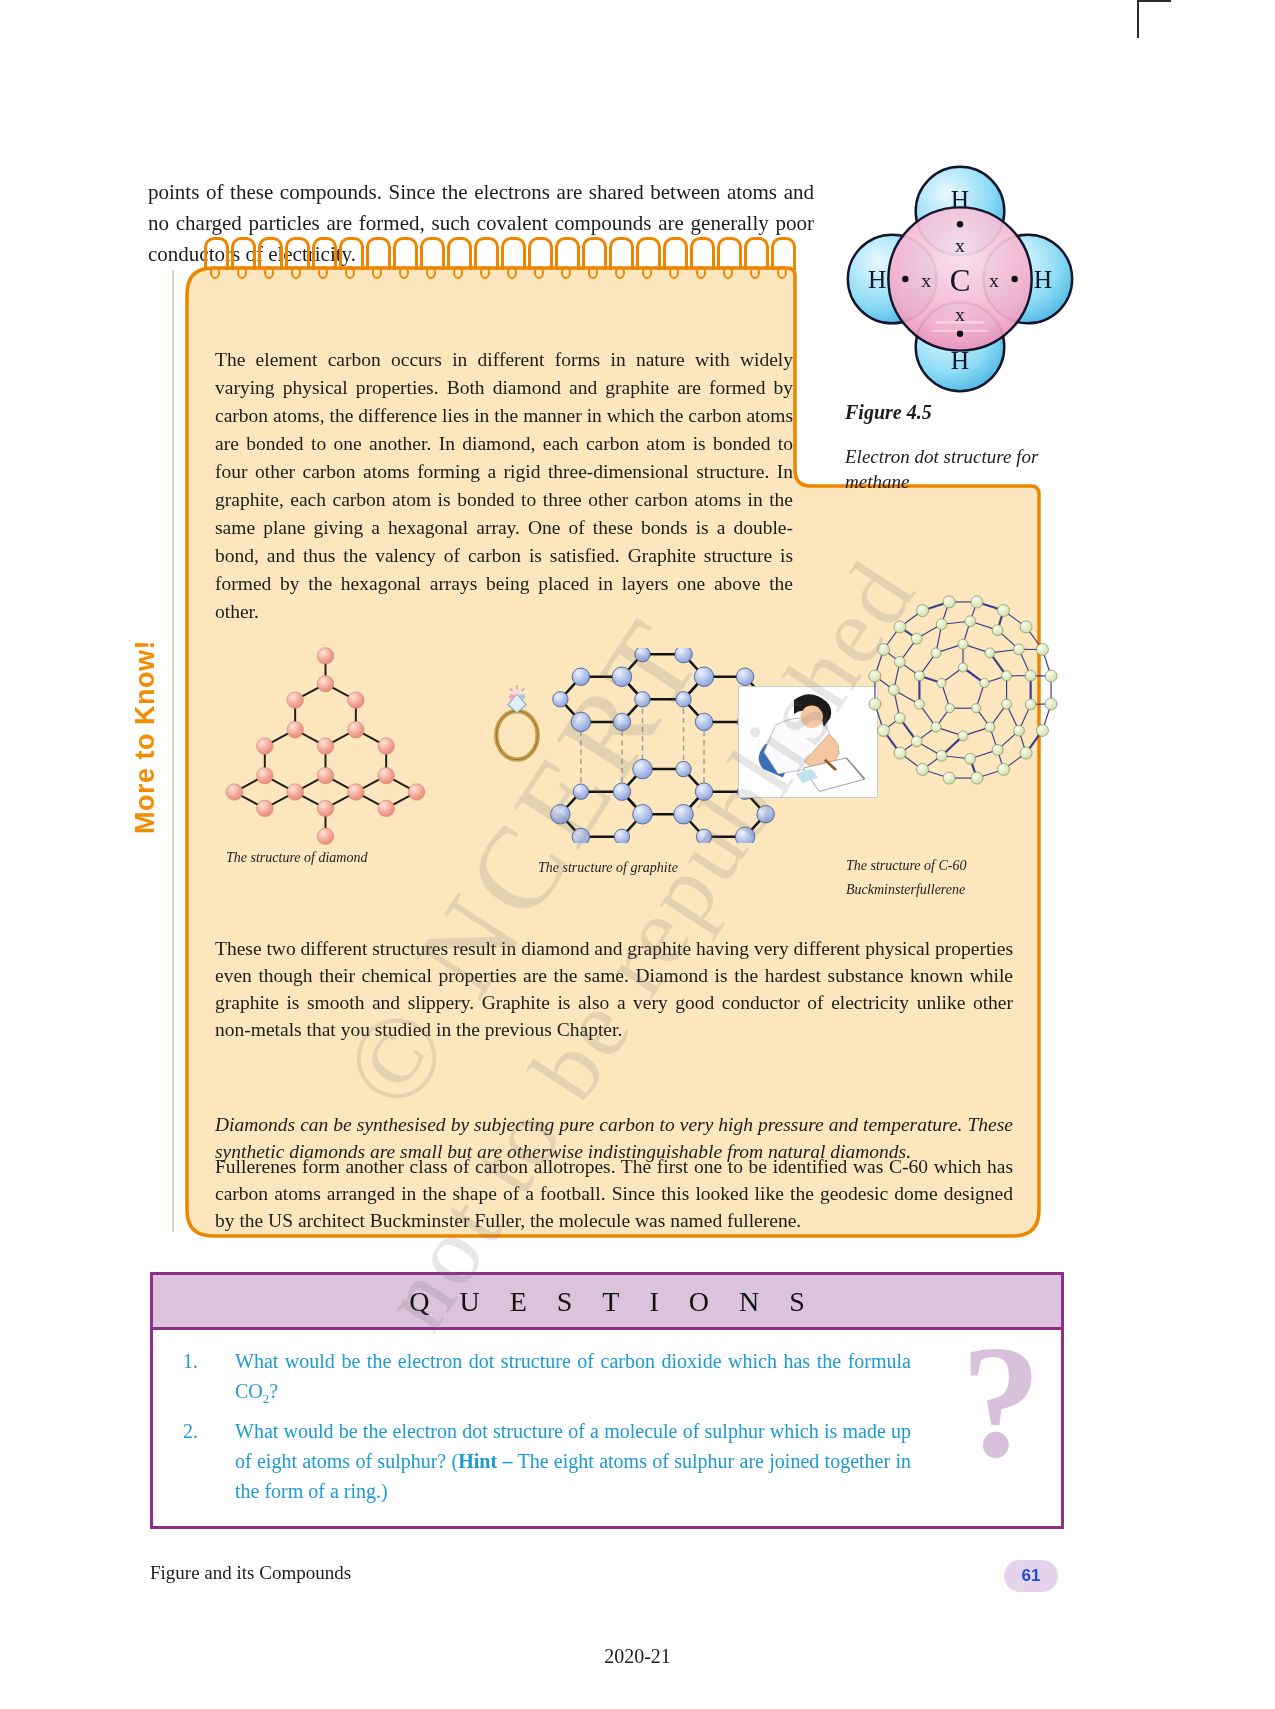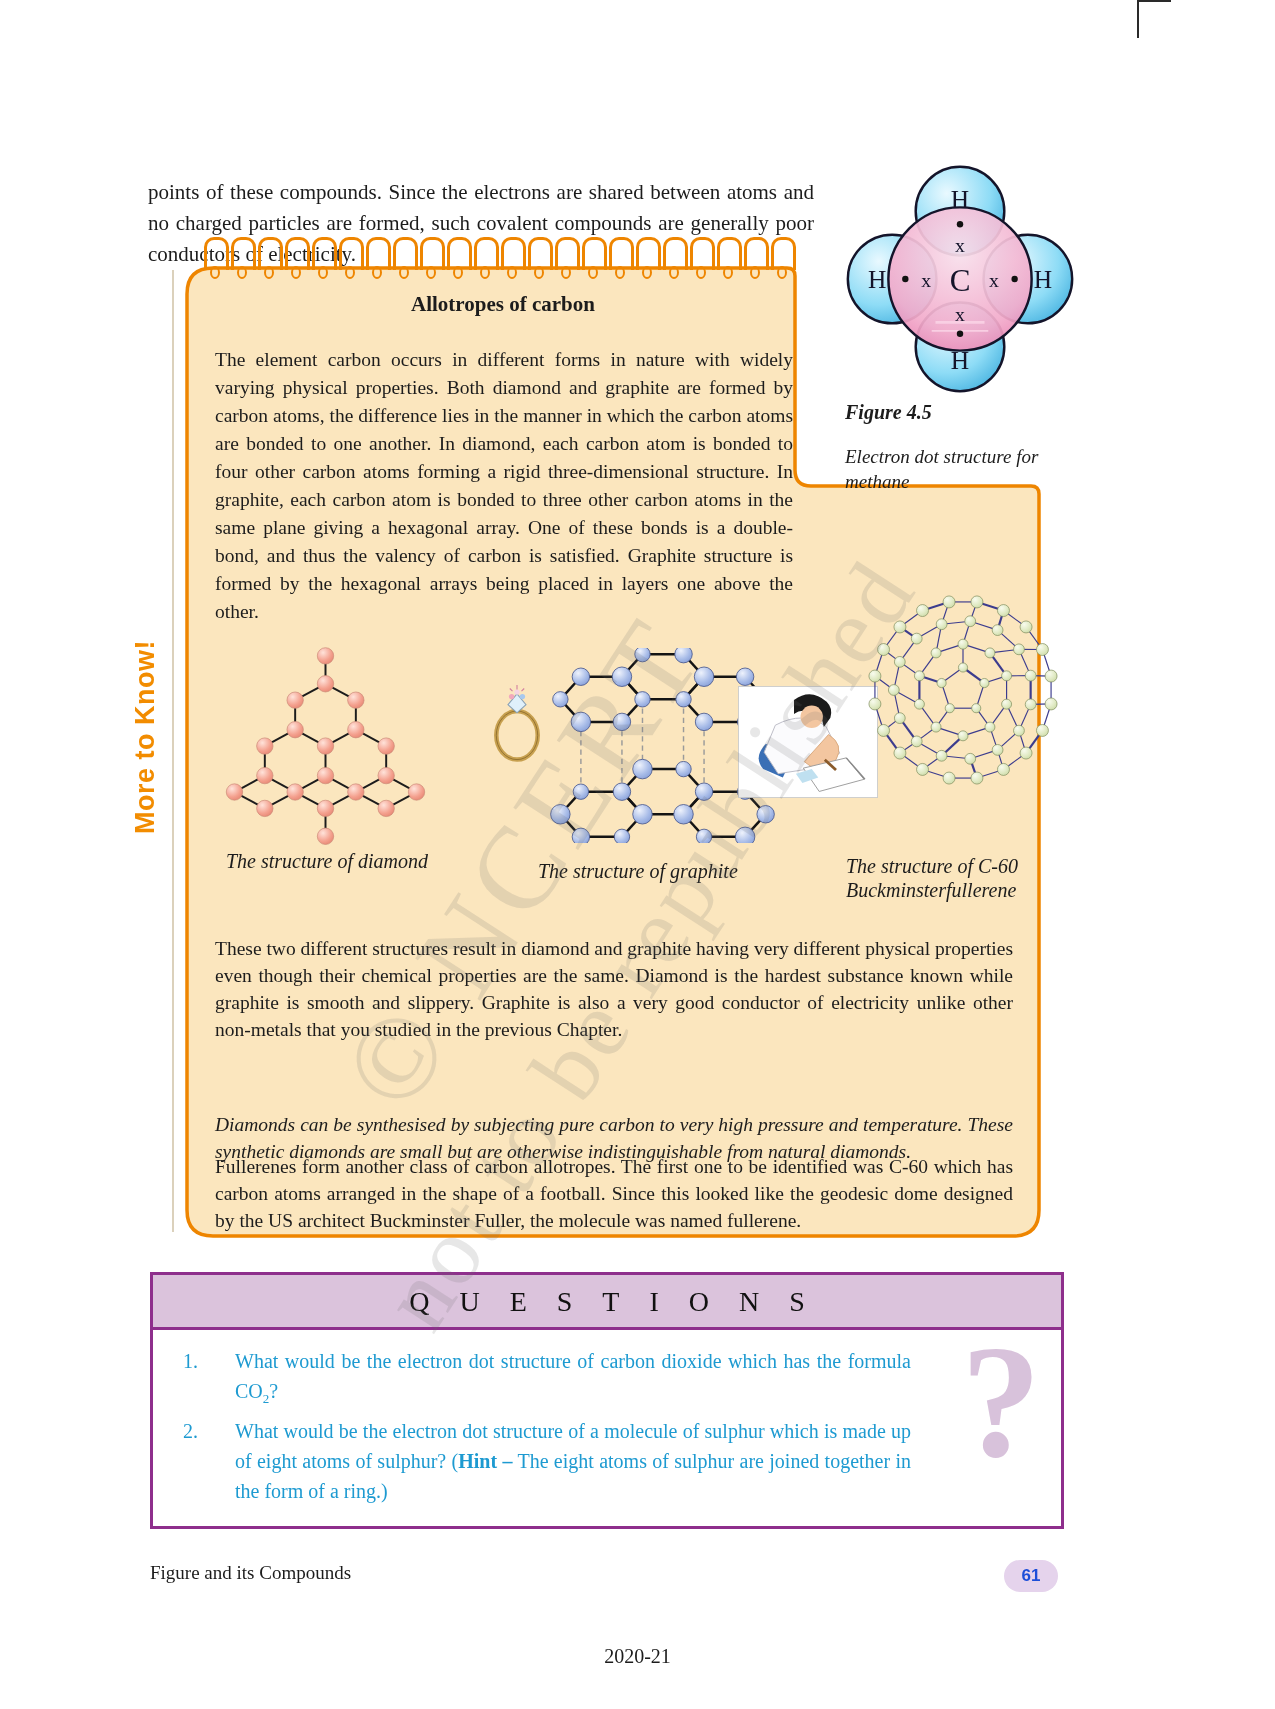--- a/index.html
+++ b/index.html
@@ -31,21 +31,21 @@
   .mtk-heading{position:absolute;left:218px;top:292px;width:570px;text-align:center;
         font-weight:bold;font-size:21px;}
   .mtk-p1{position:absolute;left:215px;top:326px;width:578px;text-align:justify;font-size:19.5px;line-height:28px;}
   .structures{position:absolute;left:218px;top:598px;width:800px;height:255px;}
   .structures > *{position:absolute;}
   .st-diamond{left:5px;top:48px;}
   .st-ring{left:272px;top:85px;}
   .st-graphite{left:330px;top:50px;}
   .st-boy{left:520px;top:88px;}
   .st-fullerene{left:645px;top:-8px;}
-  .captions{position:absolute;left:218px;top:850px;width:800px;height:62px;font-style:italic;font-size:20px;}
+  .captions{position:absolute;left:218px;top:850px;width:800px;height:62px;font-style:italic;font-size:14px;}
   .captions > *{position:absolute;white-space:nowrap;}
   .cap1{left:8px;top:0;}
   .cap2{left:320px;top:10px;}
   .cap3{left:628px;top:4px;line-height:24px;white-space:normal;width:190px;}
   .mtk-p2{position:absolute;left:215px;top:915px;width:798px;text-align:justify;}
   .mtk-p3{position:absolute;left:215px;top:1091px;width:798px;text-align:justify;font-style:italic;}
   .mtk-p4{position:absolute;left:215px;top:1133px;width:798px;text-align:justify;}
   
   .qbox{position:absolute;left:150px;top:1272px;width:908px;border:3.5px solid #8E2F8C;background:#fff;}
   .qheader{background:#DBC3DC;border-bottom:3.5px solid #8E2F8C;text-align:center;
@@ -150,21 +150,20 @@
       <text x="-36" y="1" font-size="21" text-anchor="middle" dominant-baseline="central">x</text>
       <text x="36" y="1" font-size="21" text-anchor="middle" dominant-baseline="central">x</text>
     </svg>
   </div>
   <div class="fig-caption">
     <div class="fig-title">Figure 4.5</div>
     <div class="fig-sub">Electron dot structure for</div>
     <div class="fig-sub">methane</div>
   </div>
 
-  <div class="mtk-heading">Allotropes of carbon</div>
   <p class="mtk-p1 mtk">The element carbon occurs in different forms in nature with widely varying physical properties. Both diamond and graphite are formed by carbon atoms, the difference lies in the manner in which the carbon atoms are bonded to one another. In diamond, each carbon atom is bonded to four other carbon atoms forming a rigid three-dimensional structure. In graphite, each carbon atom is bonded to three other carbon atoms in the same plane giving a hexagonal array. One of these bonds is a double-bond, and thus the valency of carbon is satisfied. Graphite structure is formed by the hexagonal arrays being placed in layers one above the other.</p>
 
   <div class="structures">
     <svg class="st-diamond" id="diamond-svg" viewBox="0 0 250 245" width="205" height="201">
       <defs>
         <radialGradient id="gDia" cx="0.35" cy="0.3" r="0.9">
           <stop offset="0" stop-color="#ffe3da"></stop>
             <stop offset="0.55" stop-color="#f4a18f"></stop>
             <stop offset="1" stop-color="#e07a66"></stop>
         </radialGradient>

